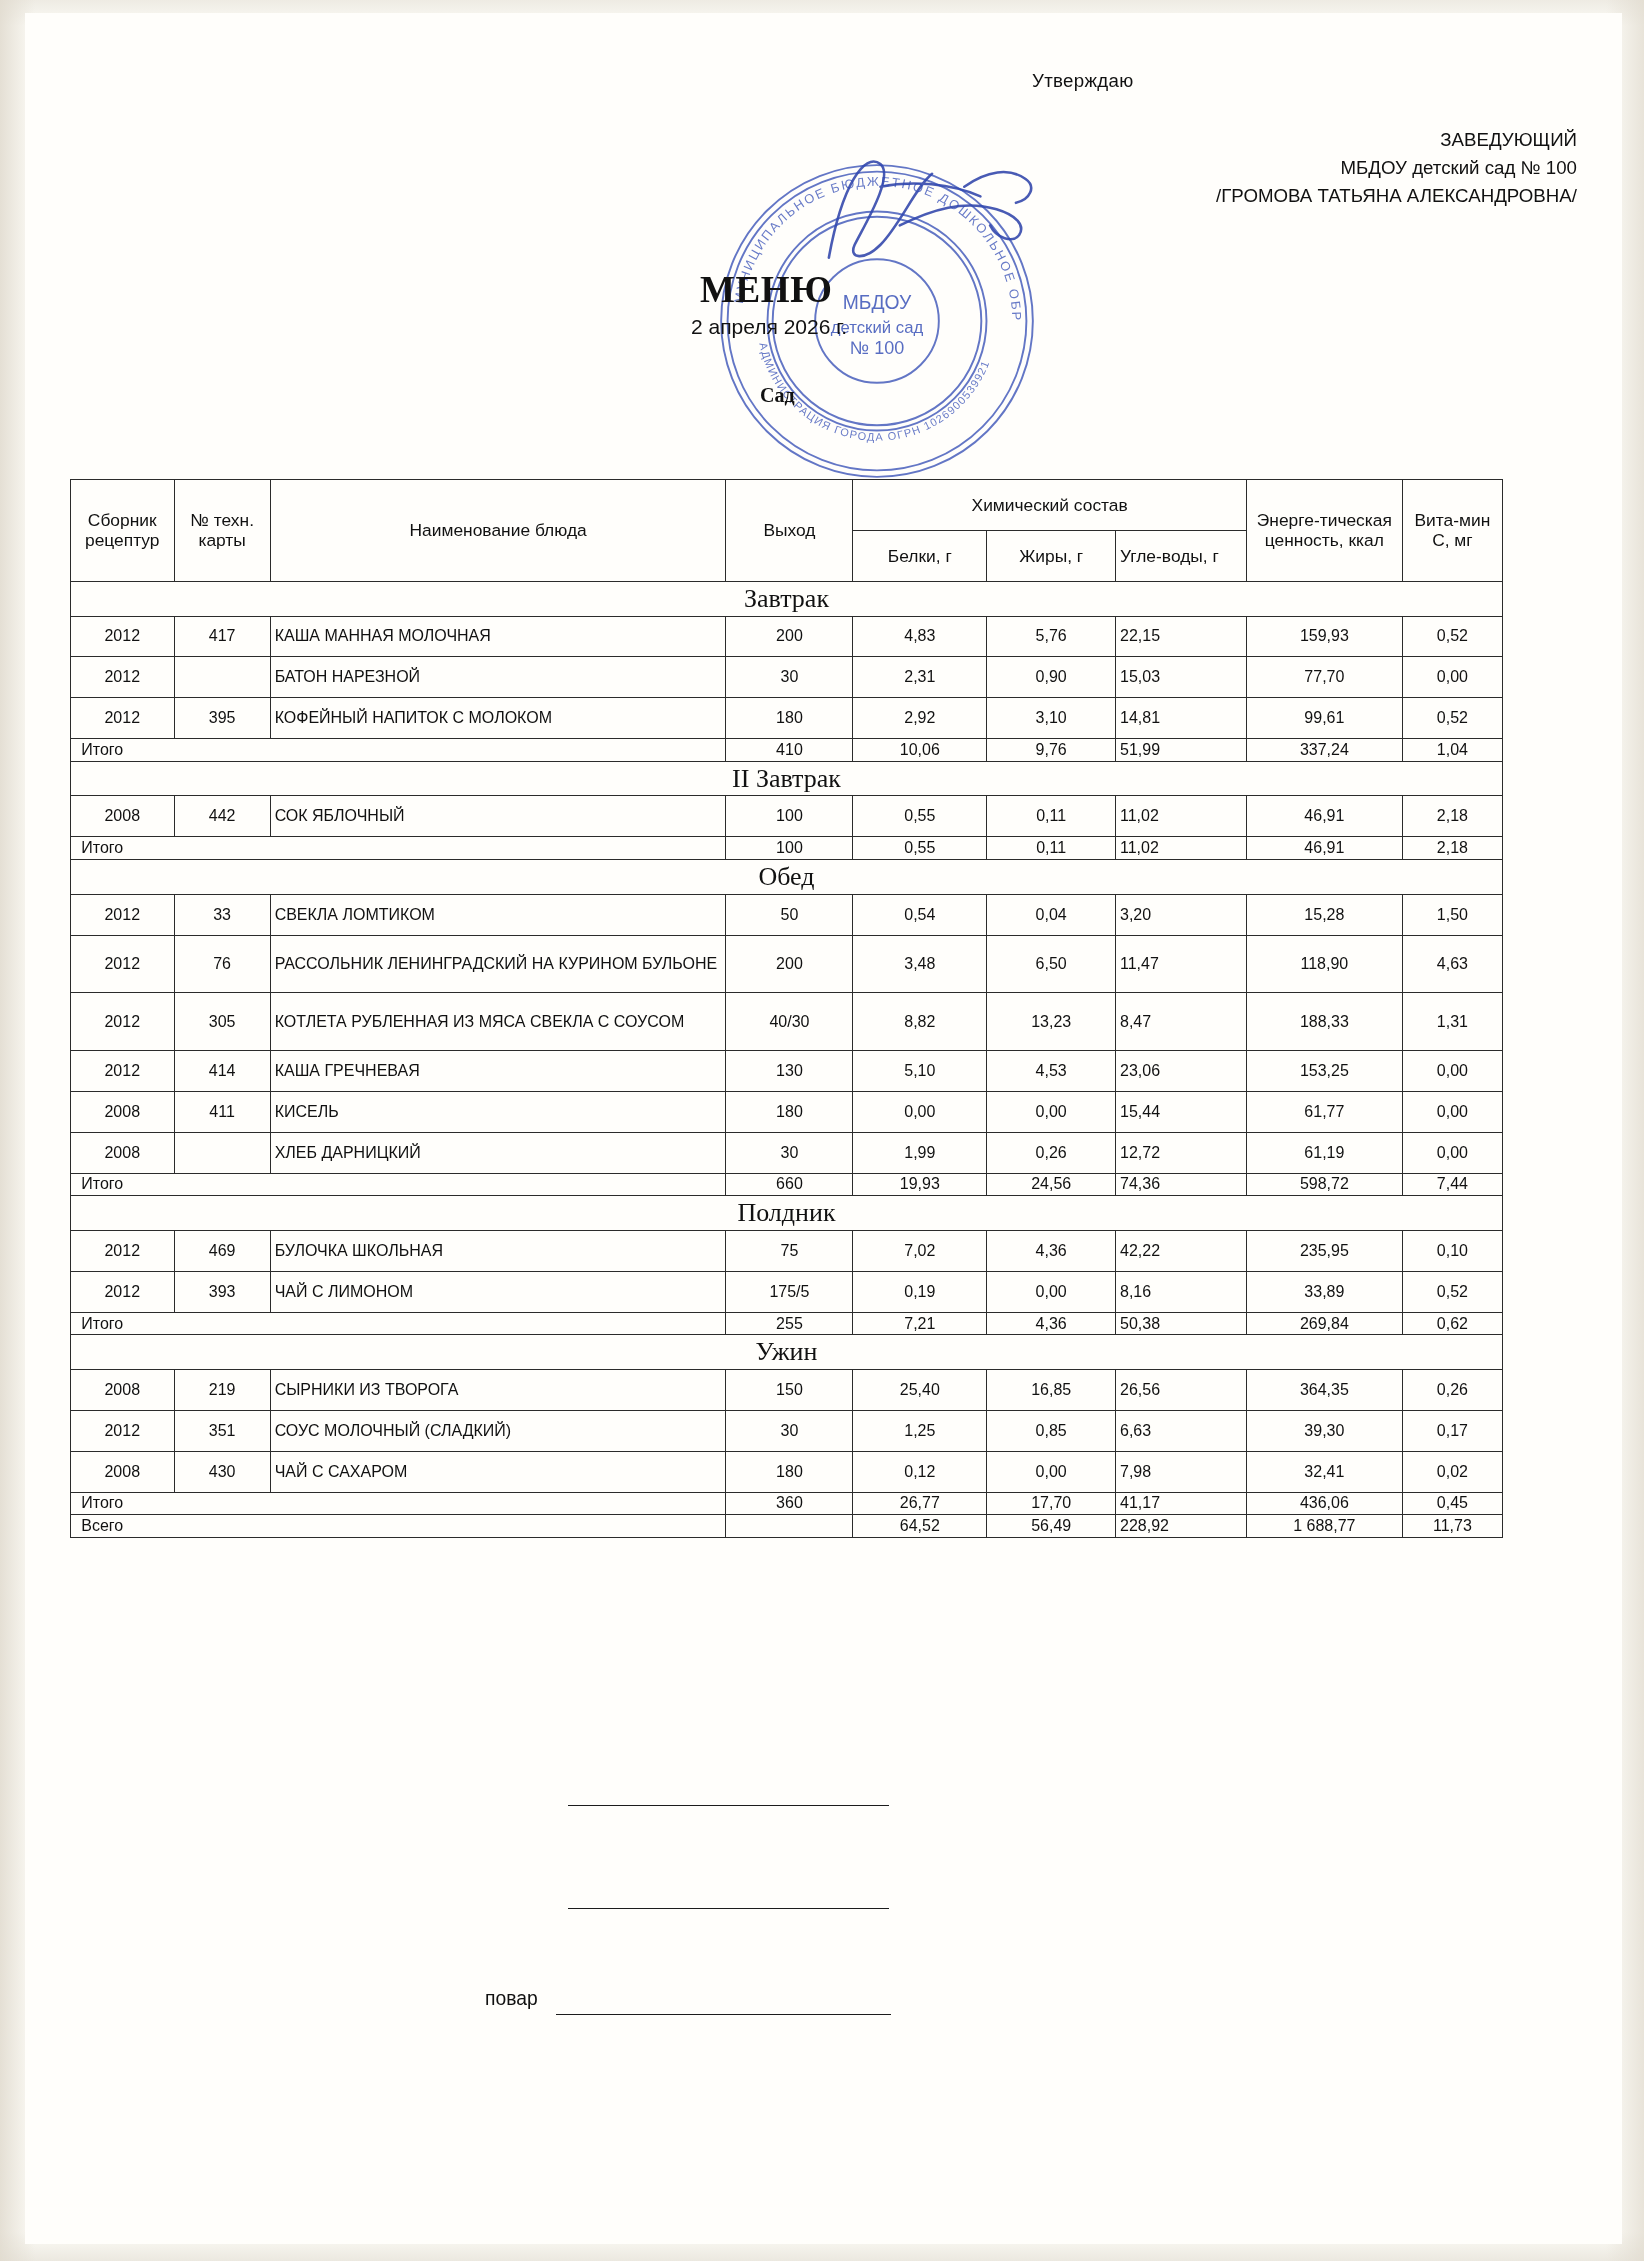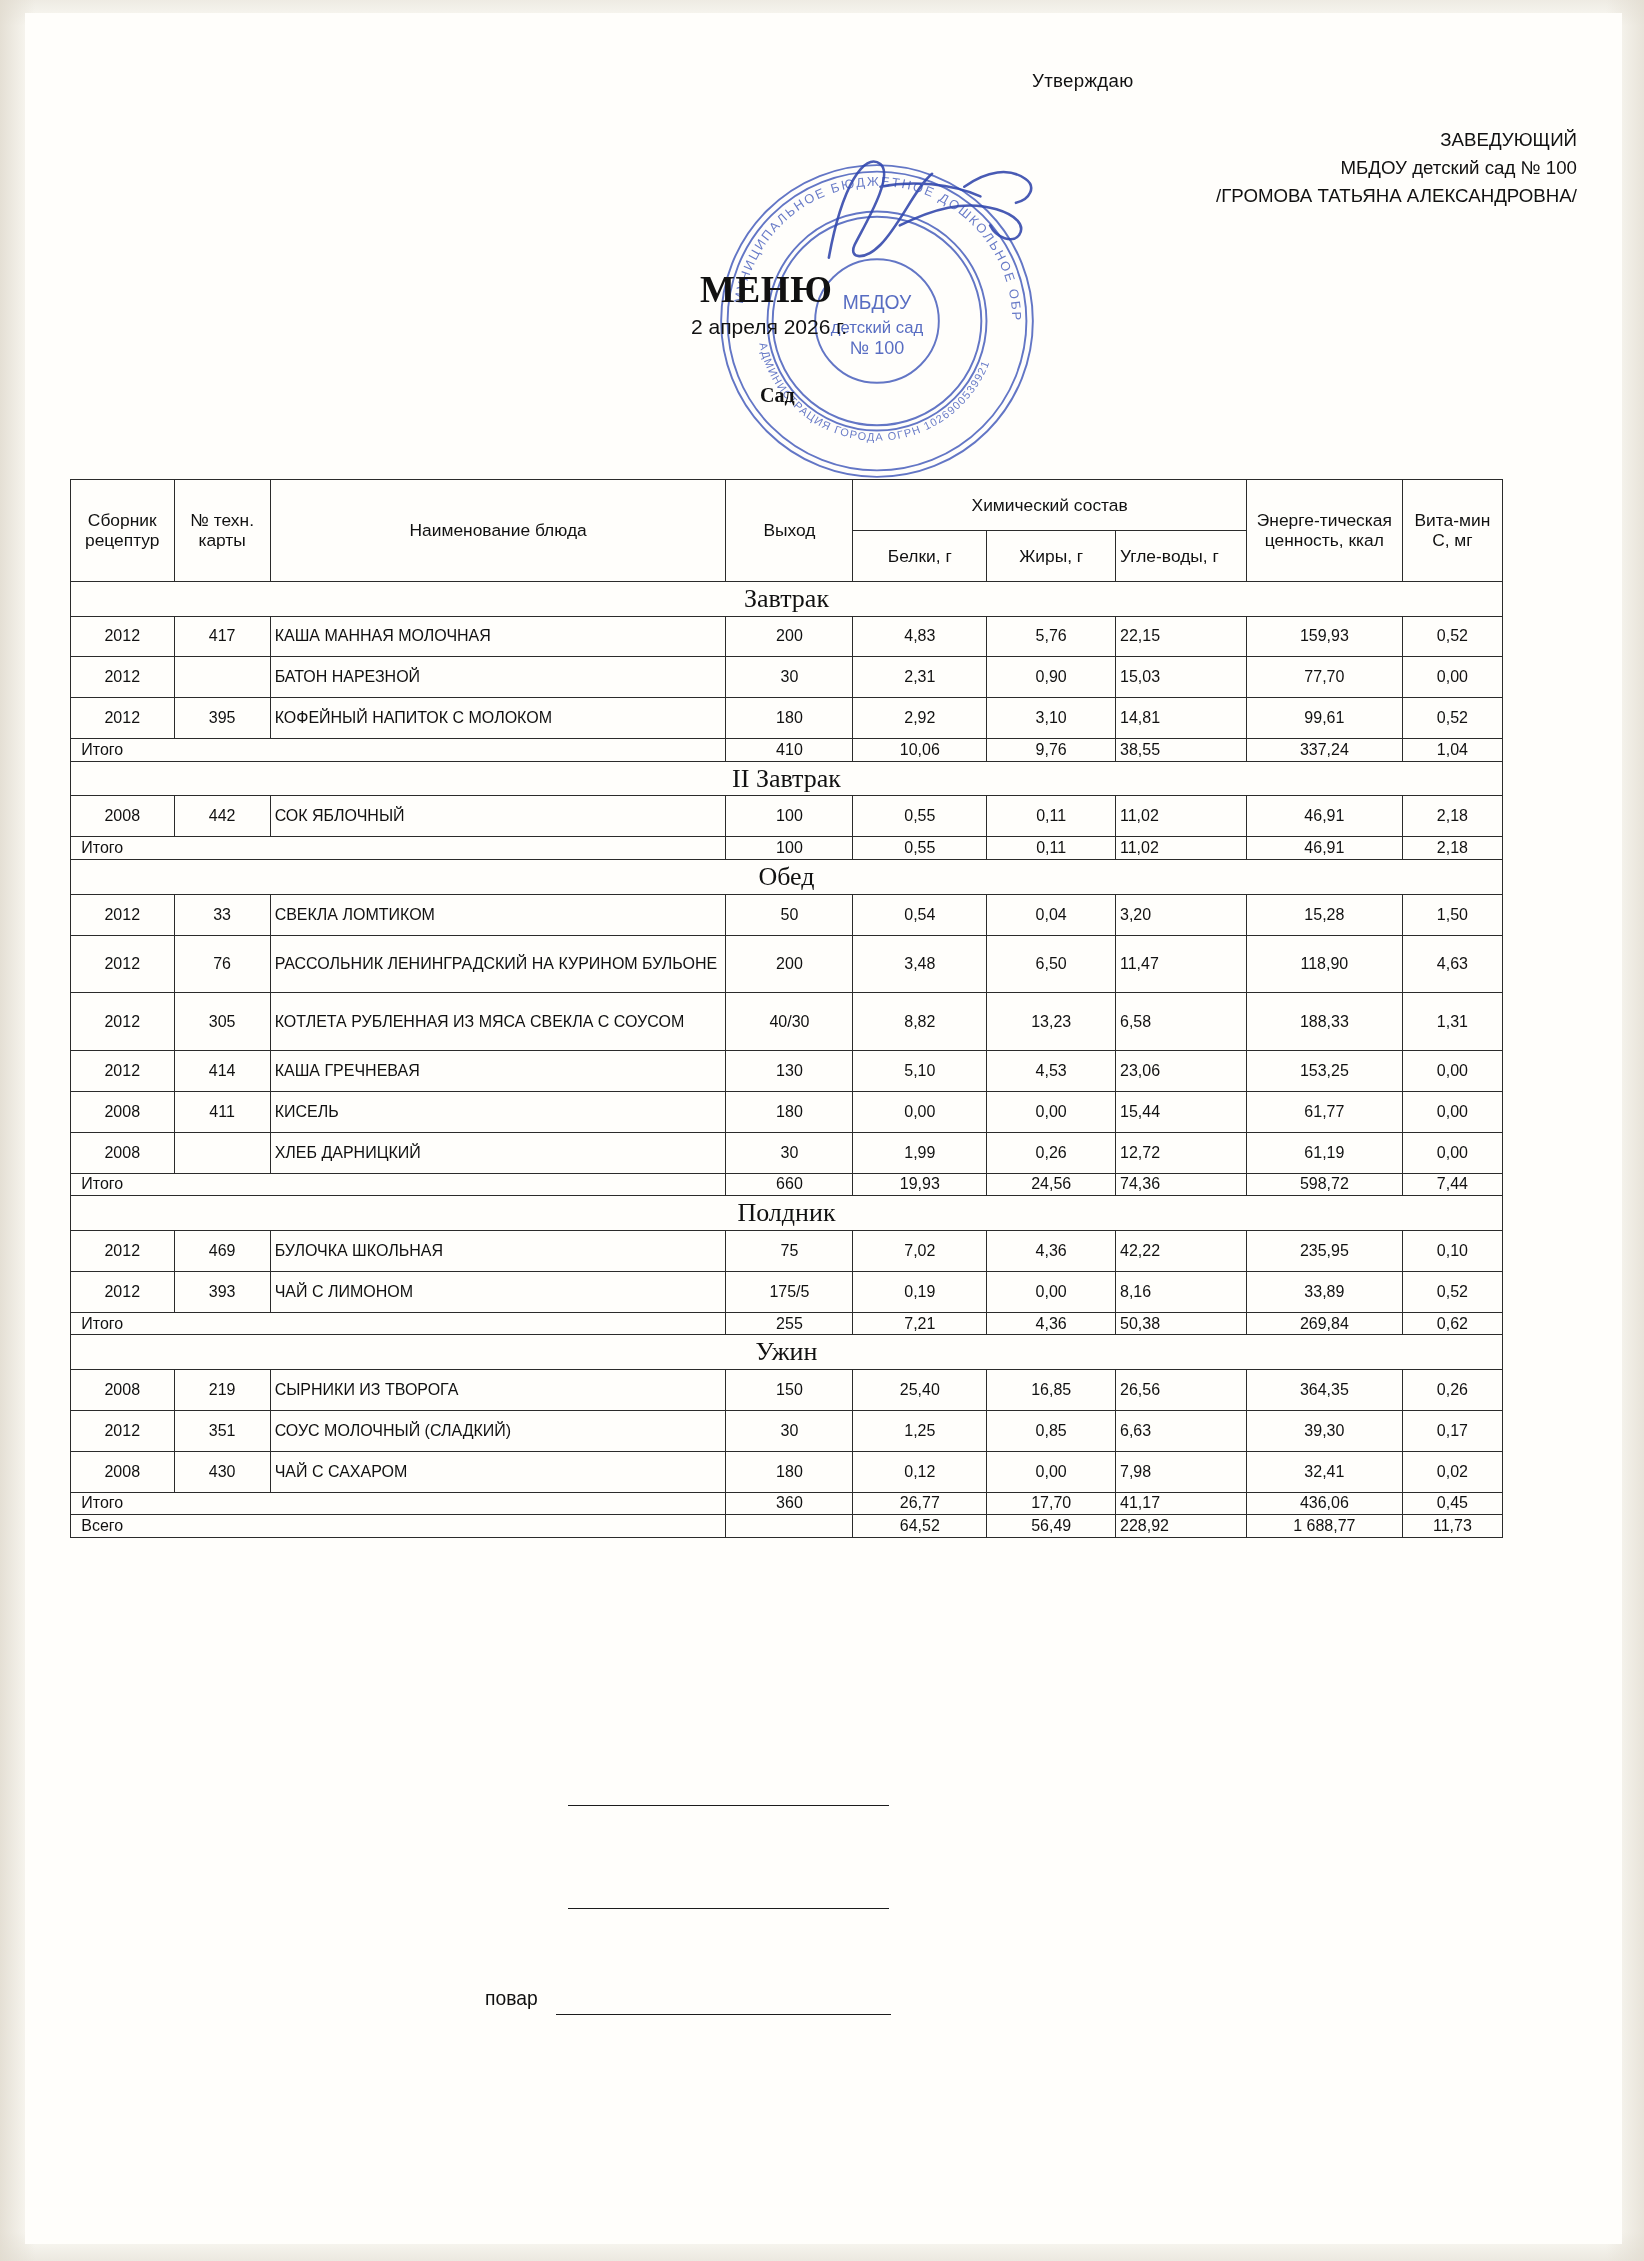--- a/index.html
+++ b/index.html
@@ -269,21 +269,21 @@
           <td class="c-fat">3,10</td>
           <td class="c-carb">14,81</td>
           <td class="c-kcal">99,61</td>
           <td class="c-vit">0,52</td>
         </tr>
         <tr class="total-row">
           <td class="lbl" colspan="3">Итого</td>
           <td class="c-out">410</td>
           <td class="c-prot">10,06</td>
           <td class="c-fat">9,76</td>
-          <td class="c-carb">38,55</td>
+          <td class="c-carb">51,99</td>
           <td class="c-kcal">337,24</td>
           <td class="c-vit">1,04</td>
         </tr>
         <tr class="section-row">
           <td colspan="9">II Завтрак</td>
         </tr>
         <tr class="dish-row">
           <td class="c-sbor">2008</td>
           <td class="c-card">442</td>
           <td class="c-name">СОК ЯБЛОЧНЫЙ</td>
@@ -328,21 +328,21 @@
           <td class="c-kcal">118,90</td>
           <td class="c-vit">4,63</td>
         </tr>
         <tr class="dish-row dish-two">
           <td class="c-sbor">2012</td>
           <td class="c-card">305</td>
           <td class="c-name">КОТЛЕТА РУБЛЕННАЯ ИЗ МЯСА СВЕКЛА С СОУСОМ</td>
           <td class="c-out">40/30</td>
           <td class="c-prot">8,82</td>
           <td class="c-fat">13,23</td>
-          <td class="c-carb">6,58</td>
+          <td class="c-carb">8,47</td>
           <td class="c-kcal">188,33</td>
           <td class="c-vit">1,31</td>
         </tr>
         <tr class="dish-row">
           <td class="c-sbor">2012</td>
           <td class="c-card">414</td>
           <td class="c-name">КАША ГРЕЧНЕВАЯ</td>
           <td class="c-out">130</td>
           <td class="c-prot">5,10</td>
           <td class="c-fat">4,53</td>

